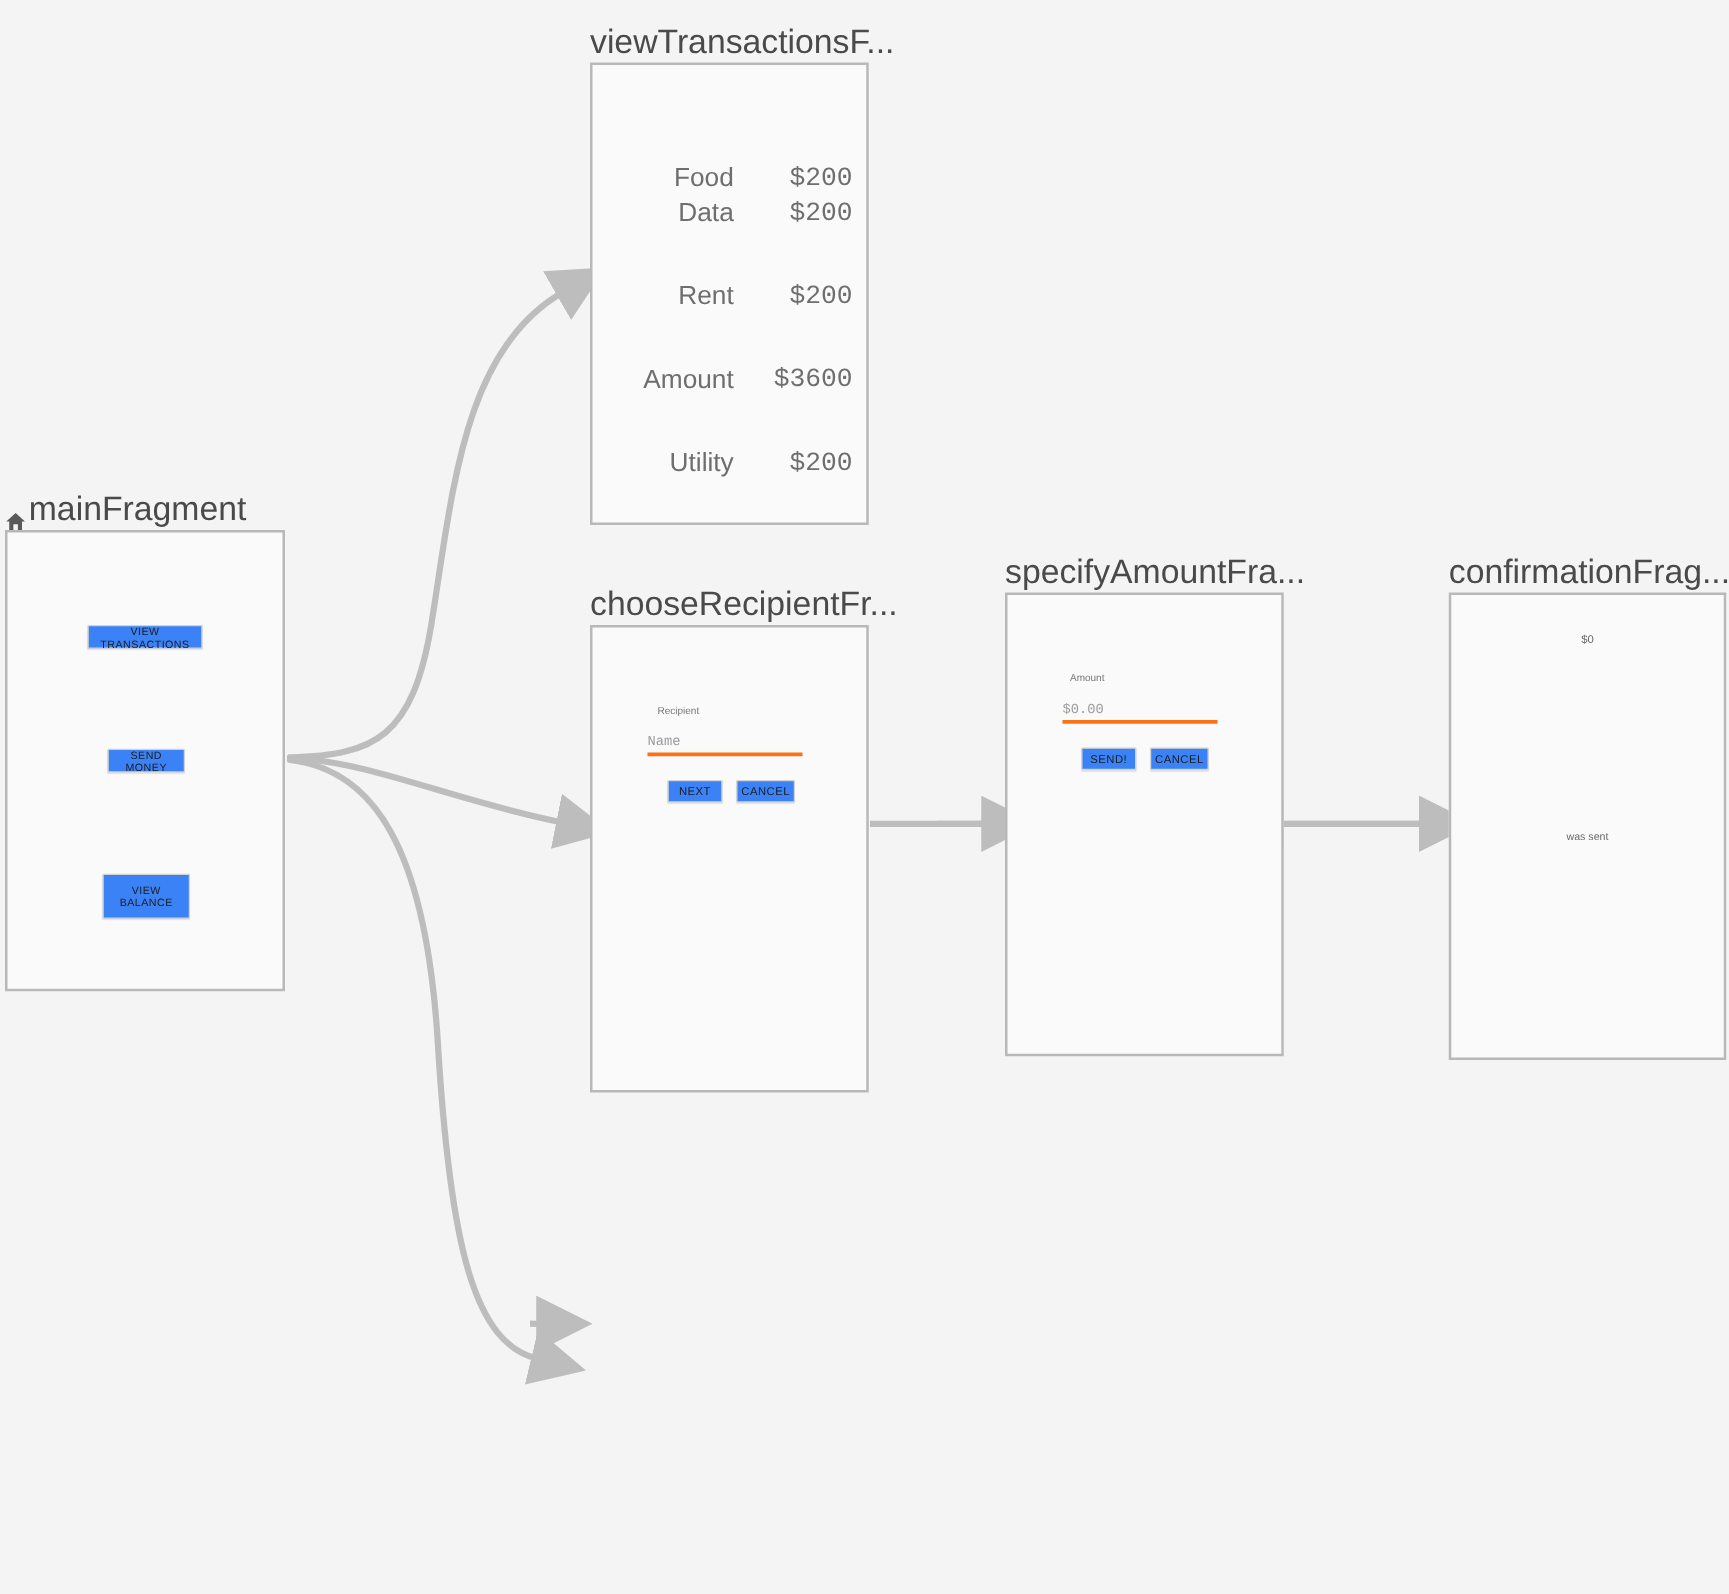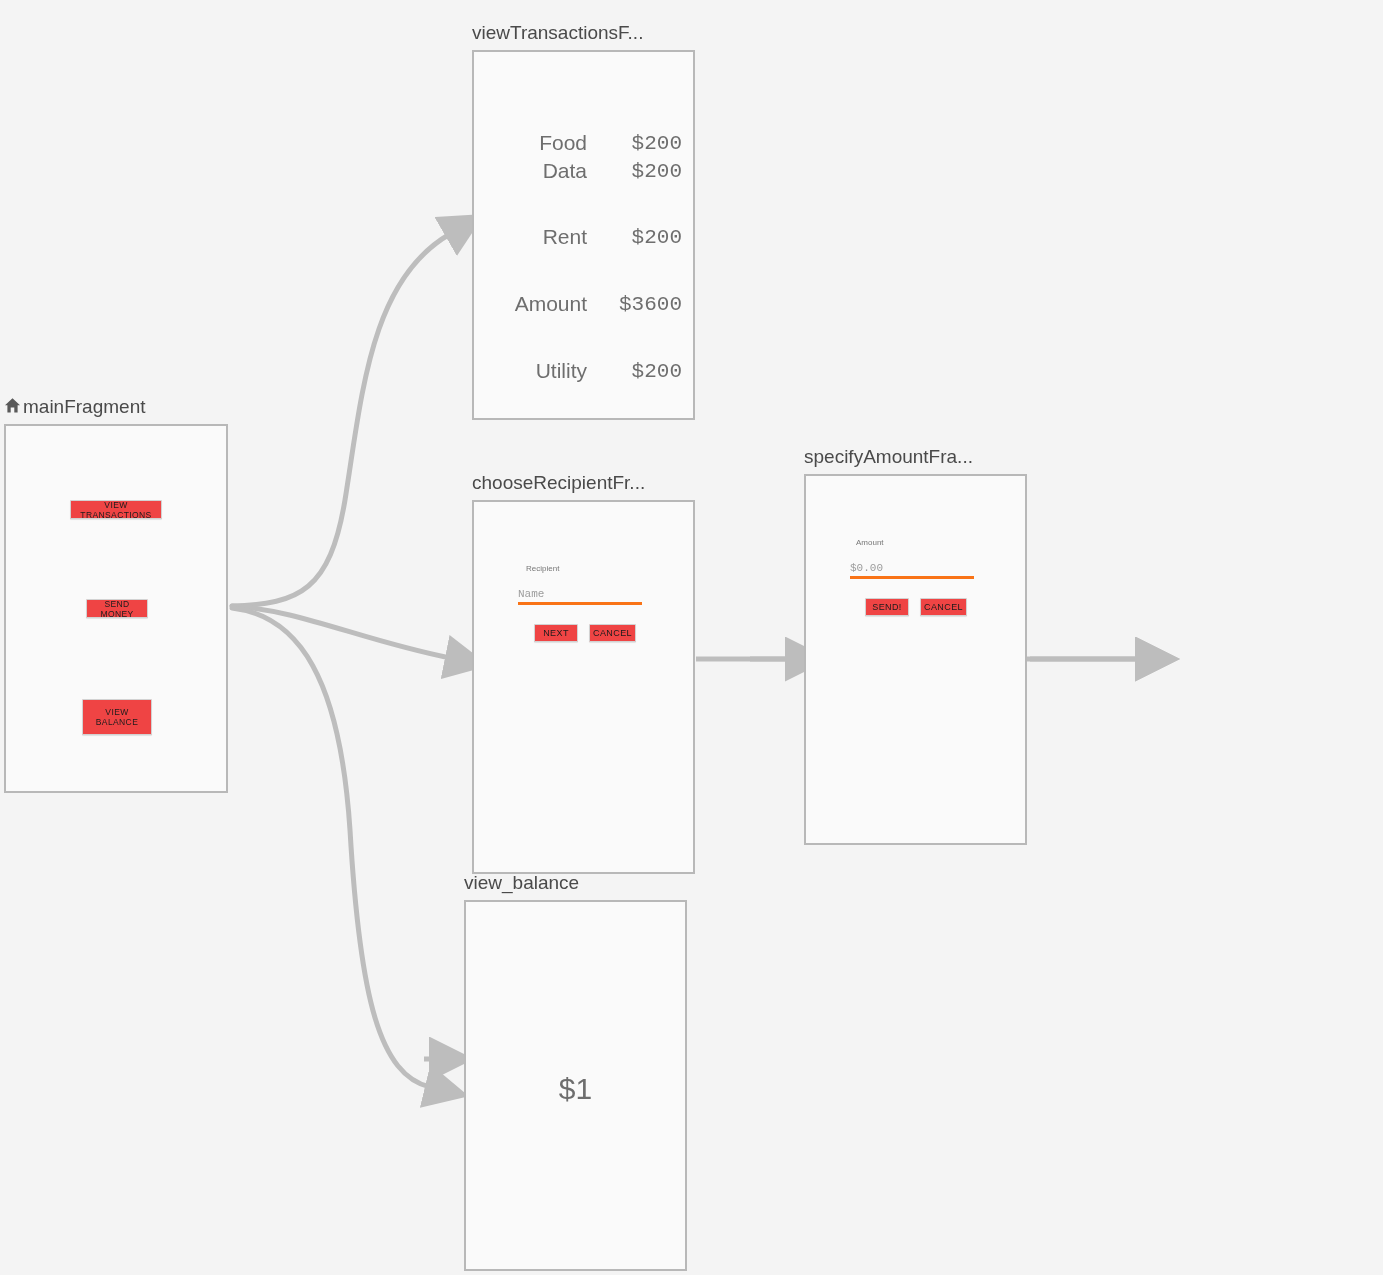--- a/index.html
+++ b/index.html
@@ -32,26 +32,26 @@
   .dest {
     position: absolute;
     z-index: 2;
   }
   .dest-title {
     position: absolute;
     left: 0;
     bottom: 100%;
     margin-bottom: 4px;
     white-space: nowrap;
-    font-size: 19px;
+    font-size: 27px;
     color: #4a4a4a;
     font-family: "Liberation Sans", sans-serif;
     line-height: 26px;
     display: flex;
-    align-items: flex-start;
+    align-items: flex-end;
     gap: 2px;
   }
   .home-icon {
     display: inline-block;
     width: 17px;
     height: 17px;
     position: relative;
     top: 1px;
     flex: 0 0 auto;
   }
@@ -89,21 +89,21 @@
   }
   .tx-amt {
     flex: 0 0 95px;
     text-align: right;
     font-family: Liberation Mono, monospace;
   }
 
   
   .a-btn {
     position: absolute;
-    background: #ef4444;
+    background: #3b82f6;
     border: 1px solid #d2d2d2;
     color: #1c1c1c;
     font-size: 9px;
     letter-spacing: 0.4px;
     font-family: "Liberation Sans", sans-serif;
     display: flex;
     align-items: center;
     justify-content: center;
     box-sizing: border-box;
     text-align: center;
@@ -249,24 +249,25 @@
     </div>
     <div class="frame"></div>
     <div class="screen">
       <div class="f-label" style="left:52px; top:64px;">Amount</div>
       <div class="f-input" style="left:46px; top:88px; width:124px;">$0.00</div>
       <div class="a-btn" style="left:61px; top:124px; width:44px; height:18px;">SEND!</div>
       <div class="a-btn" style="left:116px; top:124px; width:47px; height:18px;">CANCEL</div>
     </div>
   </div>
 
-
-  <div class="dest" style="left:464px; top:900px; width:223px; height:371px;">
-    <div class="dest-title">
-      <span>view_balance</span>
-    </div>
-    <div class="frame"></div>
-    <div class="screen">
-      <div class="balance-amount" style="top:172px;">$1</div>
-    </div>
-  </div>
+  <div class="dest" style="left:1159px; top:474px; width:222px; height:374px;">
+    <div class="dest-title">
+      <span>confirmationFrag...</span>
+    </div>
+    <div class="frame"></div>
+    <div class="screen">
+      <div class="c-amount" style="top:32px;">$0</div>
+      <div class="c-sent" style="top:190px;">was sent</div>
+    </div>
+  </div>
+
 
 </div>
 
 </body></html>

